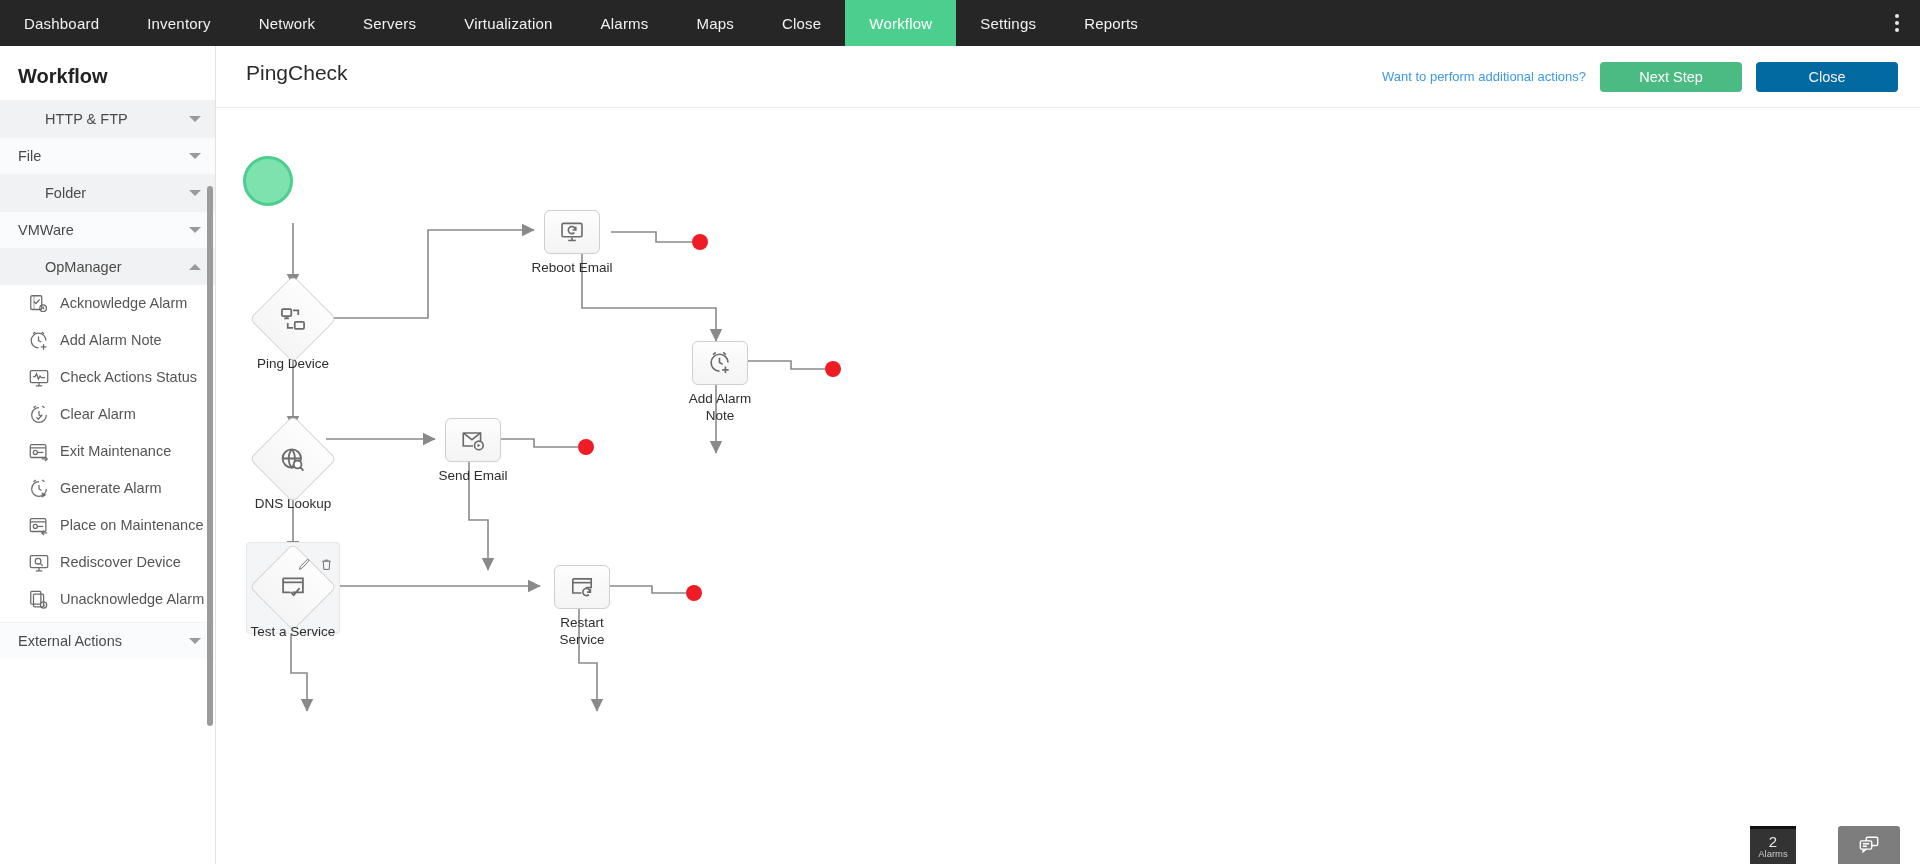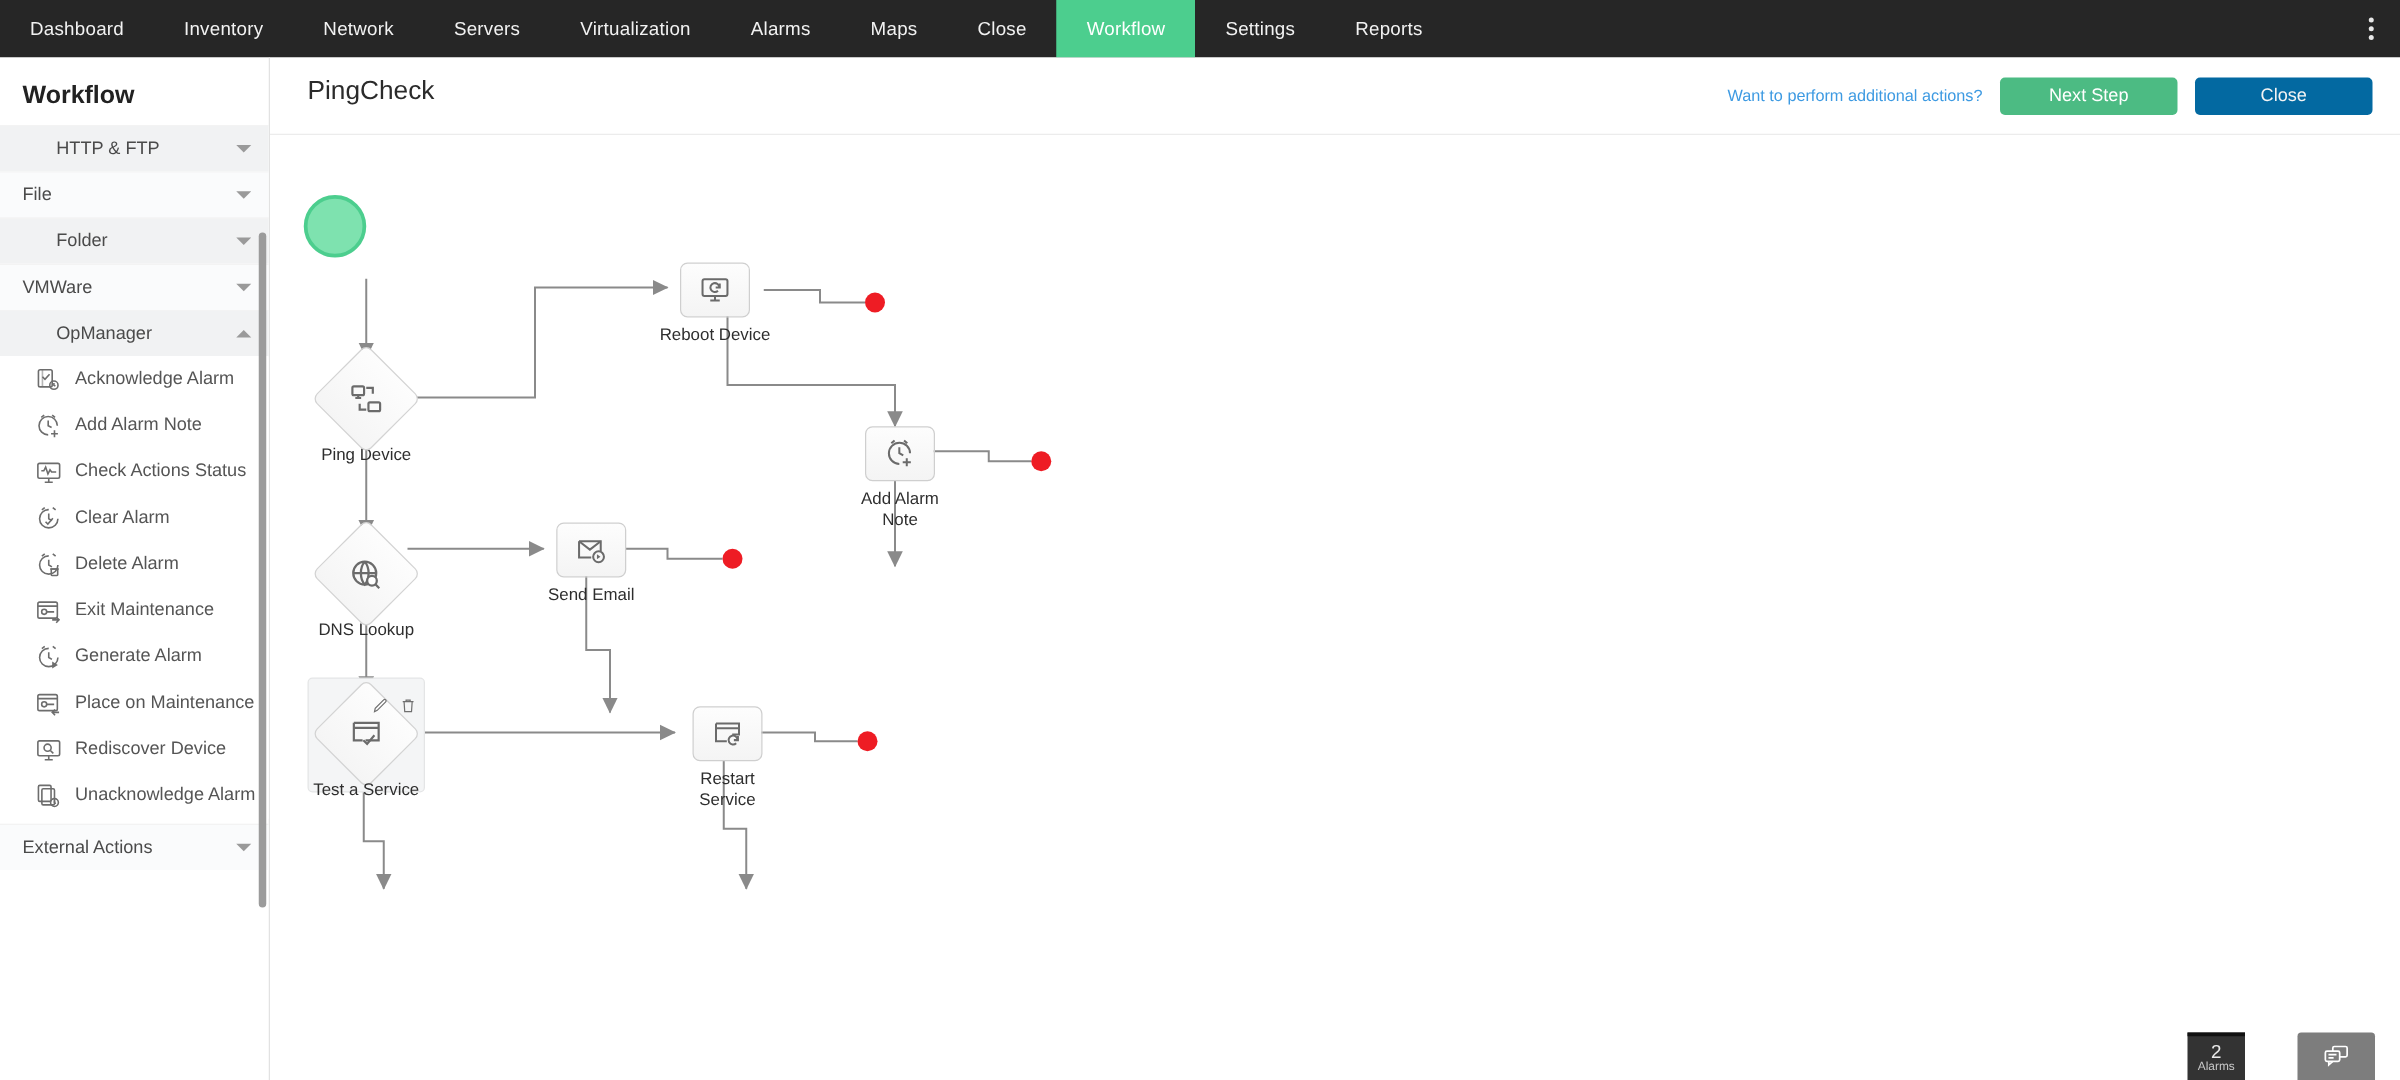--- a/index.html
+++ b/index.html
@@ -240,32 +240,20 @@
       <svg viewBox="0 0 24 24" fill="none" stroke="currentColor" stroke-width="1.4">
         <path d="M20 12a8 8 0 1 1-8-8"></path>
           <path d="M12 7.5V12l2.8 1.6"></path>
         <path d="M6 4.2 8.5 2.2M18 4.2 15.5 2.2"></path>
           <path d="M9.2 14.6l2 2 4.4-5"></path>
       </svg>
     </span>
     <span class="sub-label">Clear Alarm</span>
   </div>
 
-  <div class="sub-item">
-    <span class="sub-ico">
-      <svg viewBox="0 0 24 24" fill="none" stroke="currentColor" stroke-width="1.4">
-        <path d="M20 12a8 8 0 1 1-8-8"></path>
-          <path d="M12 7.5V12l2.8 1.6"></path>
-        <path d="M6 4.2 8.5 2.2M18 4.2 15.5 2.2"></path>
-        <rect x="14.2" y="15.5" width="5.6" height="5.6" rx=".6"></rect>
-          <path d="M13.2 15.5h7.6"></path>
-      </svg>
-    </span>
-    <span class="sub-label">Delete Alarm</span>
-  </div>
 
   <div class="sub-item">
     <span class="sub-ico">
       <svg viewBox="0 0 24 24" fill="none" stroke="currentColor" stroke-width="1.4">
         <rect x="2.5" y="4" width="17" height="14" rx="1.5"></rect>
           <path d="M2.5 7.5h17"></path>
         <circle cx="8" cy="12.5" r="2.2"></circle>
           <path d="M10.2 12.5h6.5"></path>
         <path d="M15 19.5h6M18.5 17l2.5 2.5-2.5 2.5"></path>
       </svg>
@@ -458,21 +446,21 @@
           <span class="node-ico">
             <svg width="26" height="26" viewBox="0 0 24 24" fill="none" stroke="currentColor" stroke-width="1.5">
               <rect x="2.8" y="4" width="18.4" height="12.4" rx="1.4"></rect>
               <path d="M12 17v2.4M8.5 19.8h7"></path>
               <path d="M15.2 10.2a3.3 3.3 0 1 0-1 2.4"></path>
                 <path d="M15.5 7.2v3h-3"></path>
             </svg>
           </span>
         </div>
       </div>
-      <div class="node-label">Reboot Device</div>
+      <div class="node-label">Reboot Email</div>
     </div>
 
     <div class="node" style="left:211px; top:310px;">
       <div class="node-shape">
         <div class="sq-shape">
           <span class="node-ico">
             <svg width="26" height="26" viewBox="0 0 24 24" fill="none" stroke="currentColor" stroke-width="1.5">
               <path d="M3 5.5h16v7.5"></path>
                 <path d="M3 5.5v12h9"></path>
                 <path d="M3 5.5l8 6.2 8-6.2"></path>

